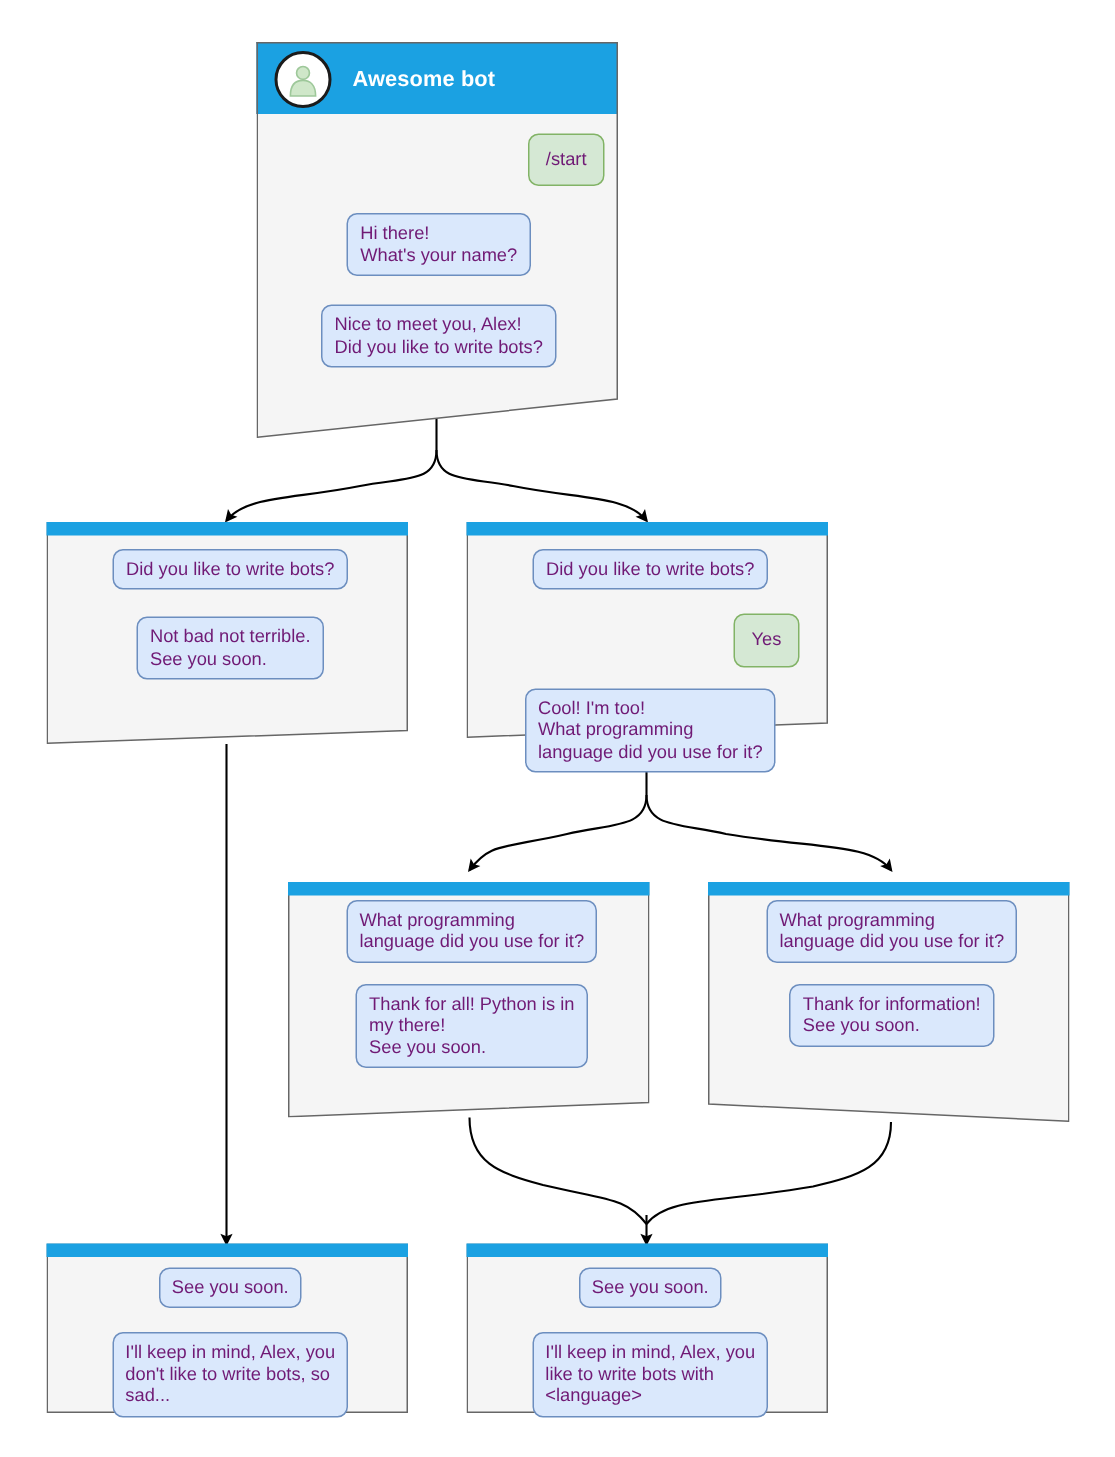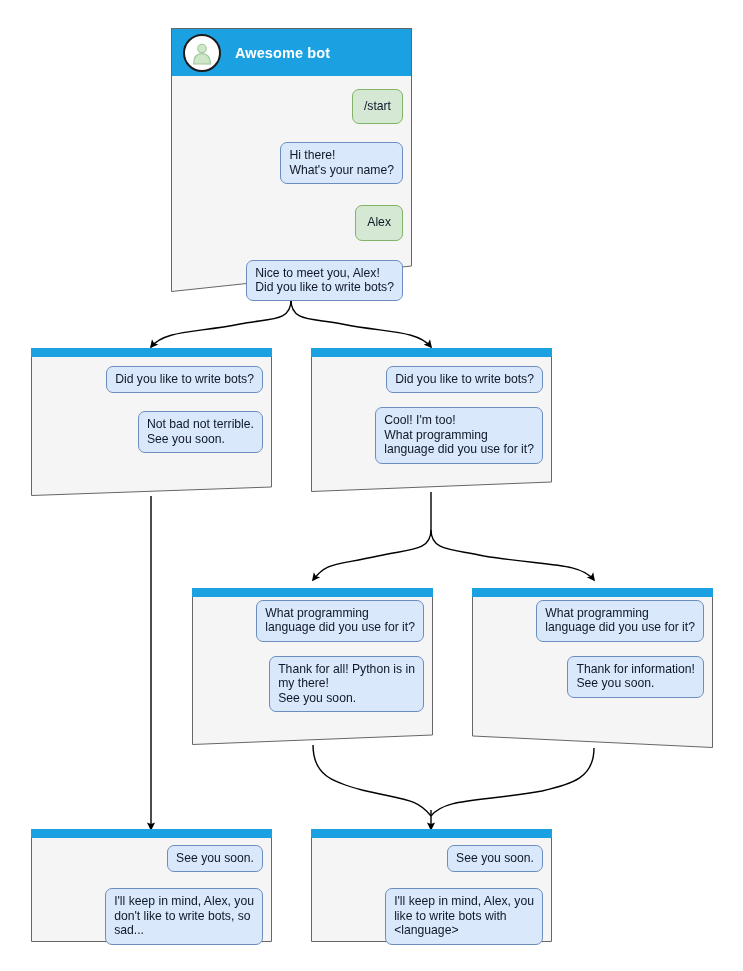--- a/index.html
+++ b/index.html
@@ -96,29 +96,29 @@
     width: 100%;
     box-sizing: border-box;
     z-index: 3;
     padding: 0 9px;
   }
 
   .msg-row {
     display: flex;
     margin-bottom: 0;
   }
-  .msg-row.bot  { justify-content: flex-end; }
+  .msg-row.bot  { justify-content: center; }
   .msg-row.user { justify-content: flex-end; }
 
   .bubble {
     border-radius: 7px;
     box-sizing: border-box;
     font-size: 12.2px;
     line-height: 14.4px;
-    color: #0f172a;
+    color: #701a75;
     padding: 5px 8px 6px 8px;
     white-space: pre-line;
     display: inline-block;
   }
   .bubble.bot {
     background: #dae8fc;
     border: 1px solid #6c8ebf;
   }
   .bubble.user {
     background: #d5e8d4;
@@ -180,23 +180,20 @@
     </div>
 
     <div class="chat-area" style="top:48px;">
       <div class="msg-row user" style="margin-top:13px;">
         <div class="bubble user pad">/start</div>
       </div>
       <div class="msg-row bot" style="margin-top:18px; margin-left:2px;">
         <div class="bubble bot">Hi there!
 What's your name?</div>
       </div>
-      <div class="msg-row user" style="margin-top:21px;">
-        <div class="bubble user pad">Alex</div>
-      </div>
       <div class="msg-row bot" style="margin-top:19px; margin-left:2px;">
         <div class="bubble bot">Nice to meet you, Alex!
 Did you like to write bots?</div>
       </div>
     </div>
   </div>
 
   <div class="node" style="left:31px; top:348px; width:241px; height:148px;">
     <svg class="node-shape" viewBox="0 0 241 148" width="241" height="148" preserveAspectRatio="none">
       <path d="M 0.5 0.5 L 240.5 0.5 L 240.5 139 L 0.5 147.5 Z" fill="#f5f5f5" stroke="#666666" stroke-width="1"></path>
@@ -216,20 +213,23 @@
 
   <div class="node" style="left:311px; top:348px; width:241px; height:144px;">
     <svg class="node-shape" viewBox="0 0 241 144" width="241" height="144" preserveAspectRatio="none">
       <path d="M 0.5 0.5 L 240.5 0.5 L 240.5 134 L 0.5 143.5 Z" fill="#f5f5f5" stroke="#666666" stroke-width="1"></path>
     </svg>
     <div class="chat-header bar-only"></div>
 
     <div class="chat-area" style="top:9px;">
       <div class="msg-row bot" style="margin-top:9px; margin-left:4px;">
         <div class="bubble bot">Did you like to write bots?</div>
+      </div>
+      <div class="msg-row user" style="margin-top:16px; margin-right:10px;">
+        <div class="bubble user pad" style="min-width:44px;">Yes</div>
       </div>
       <div class="msg-row bot" style="margin-top:14px; margin-left:4px;">
         <div class="bubble bot">Cool! I'm too!
 What programming
 language did you use for it?</div>
       </div>
     </div>
   </div>
 
   <div class="node" style="left:192px; top:588px; width:241px; height:157px;">

